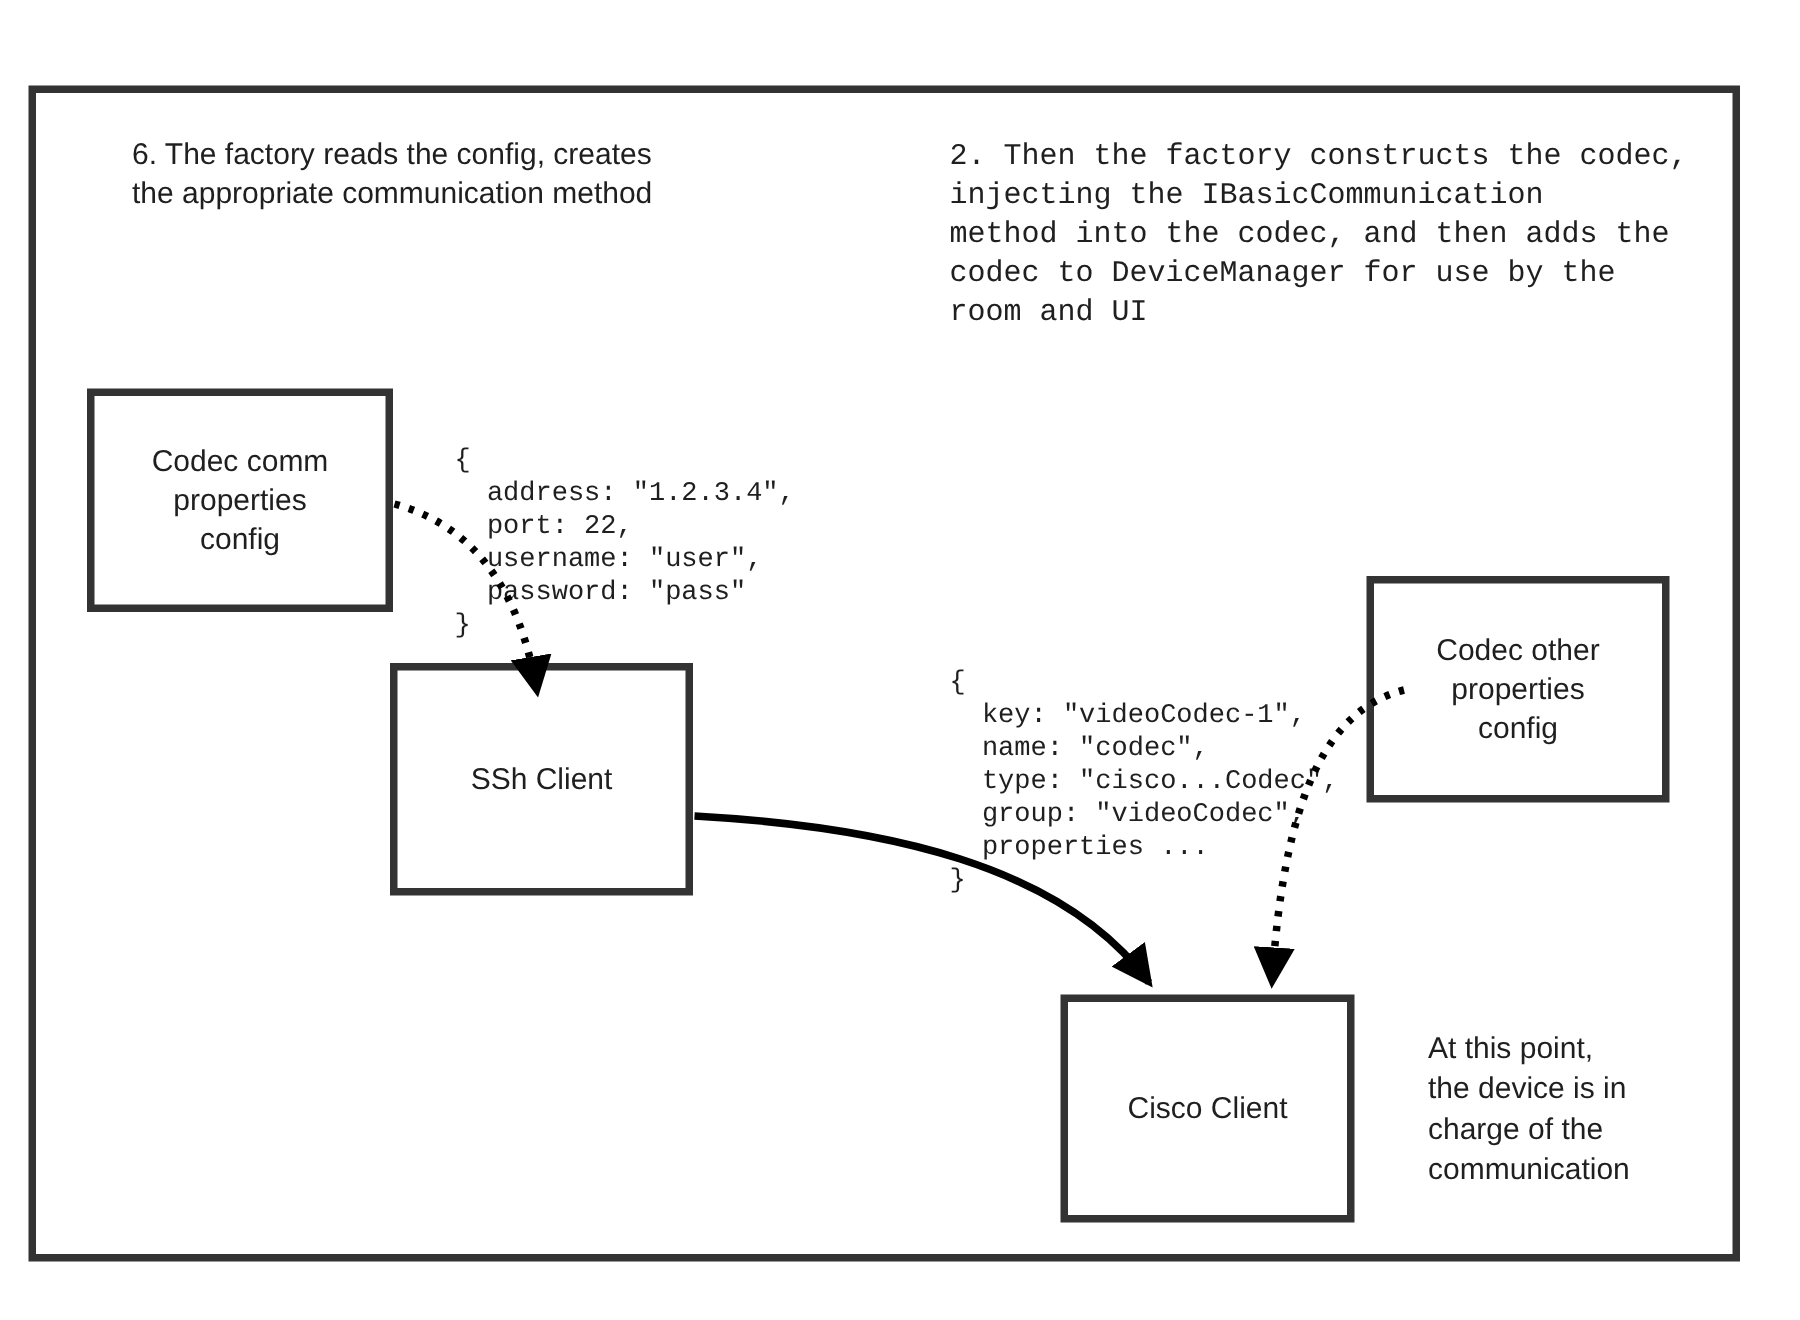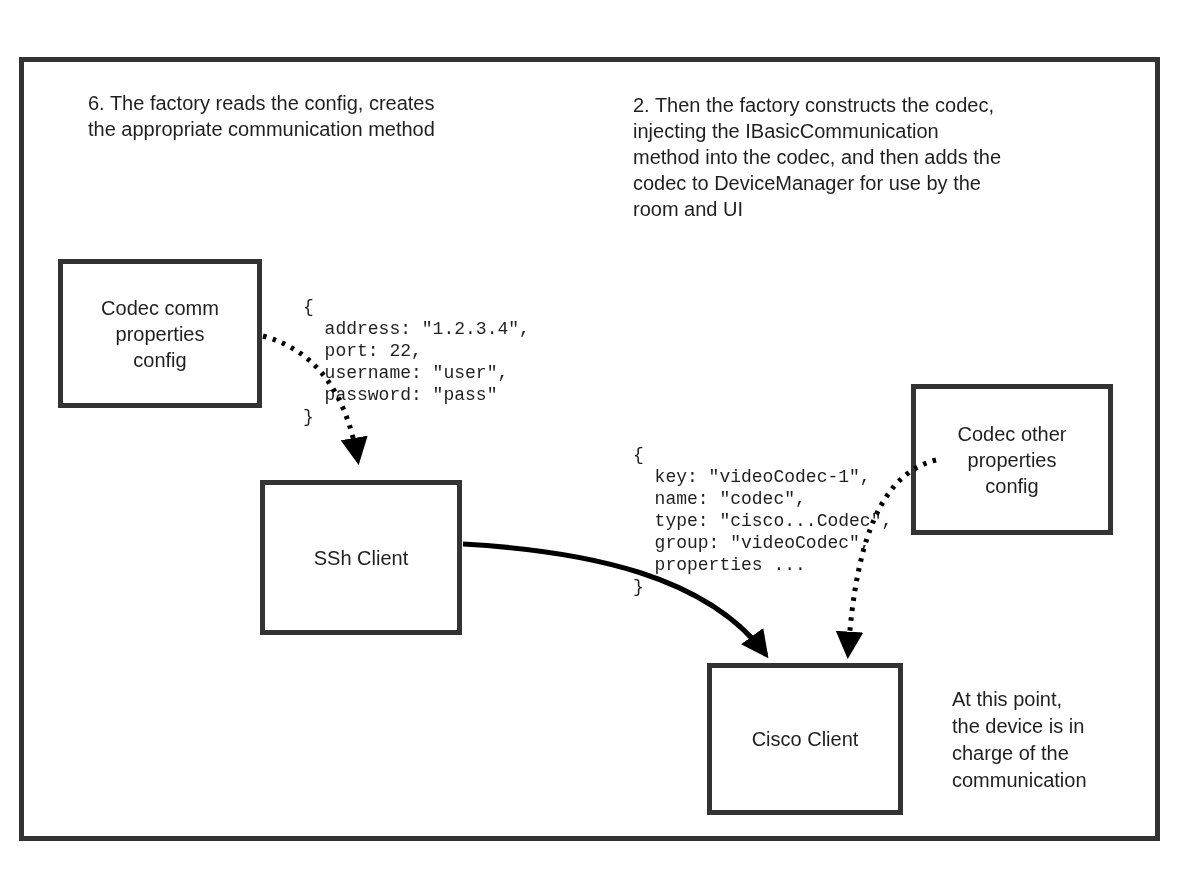--- a/index.html
+++ b/index.html
@@ -27,39 +27,39 @@
     background: transparent;
   }
   .note {
     position: absolute;
     font-size: 20px;
     line-height: 26px;
     white-space: pre-line;
     color: var(--text);
   }
   #note-step1 { left: 88px; top: 90px; width: 440px; }
-  #note-step2 { left: 633px; top: 92px; width: 500px; }
+  #note-step2 { left: 633px; top: 92px; width: 500px; font-family: Liberation Mono, monospace; }
   #note-result { left: 952px; top: 686px; width: 220px; line-height: 27px; }
   .box {
     position: absolute;
     border: 5px solid var(--border);
     background: var(--bg);
     display: flex;
     align-items: center;
     justify-content: center;
   }
   .box-label {
     font-size: 20px;
     line-height: 26px;
     text-align: center;
     white-space: pre-line;
     color: var(--text);
   }
   #box-codec-comm  { left: 58px;  top: 259px; width: 204px; height: 149px; }
-  #box-ssh-client  { left: 260px; top: 480px; width: 202px; height: 155px; }
+  #box-ssh-client  { left: 260px; top: 442px; width: 202px; height: 155px; }
   #box-codec-other { left: 911px; top: 384px; width: 202px; height: 151px; }
   #box-cisco-codec { left: 707px; top: 663px; width: 196px; height: 152px; }
   .code {
     position: absolute;
     font-family: "Liberation Mono", "DejaVu Sans Mono", monospace;
     font-size: 18px;
     line-height: 22px;
     white-space: pre;
     color: var(--text);
   }

